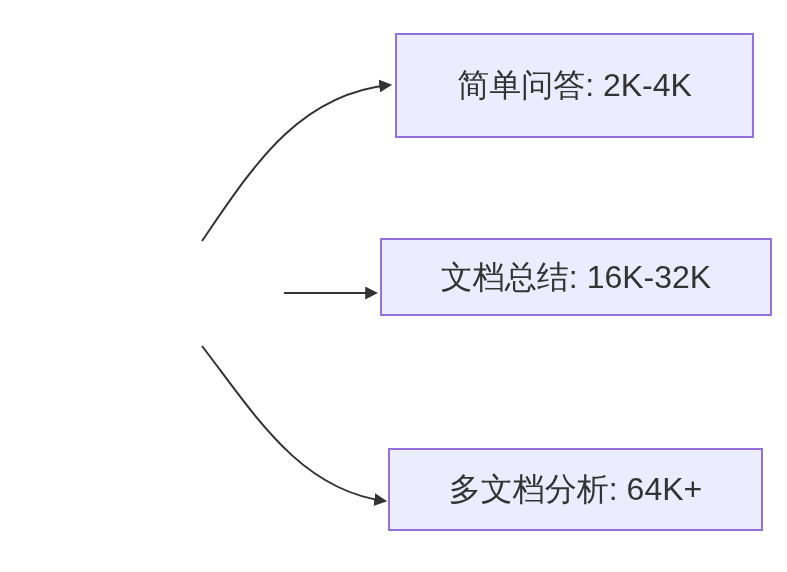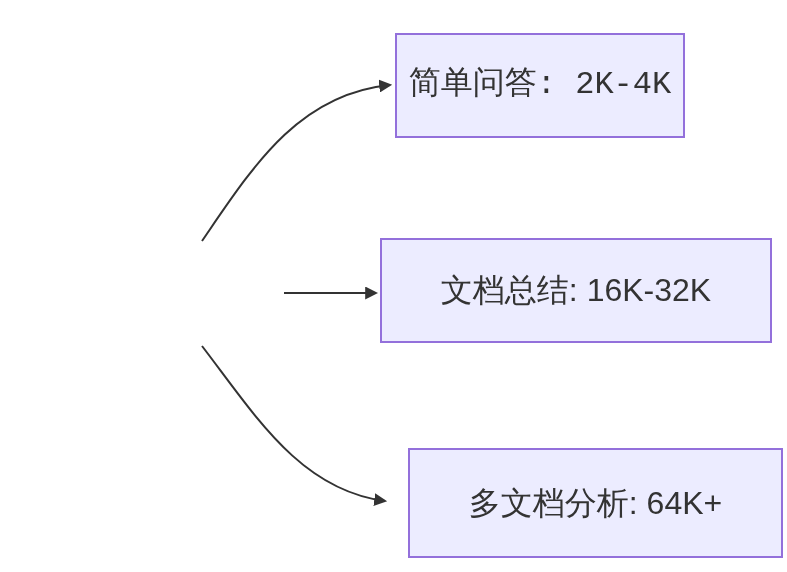--- a/index.html
+++ b/index.html
@@ -42,23 +42,23 @@
     justify-content: center;
     background: var(--node-fill);
     border: 2px solid var(--node-border);
     color: var(--node-text);
     font-size: 32px;
     line-height: 1.2;
     text-align: center;
     white-space: nowrap;
   }
   .node-root  { left: 33px;  top: 240px; width: 250px; height: 107px; }
-  .node-c1    { left: 395px; top: 33px;  width: 290px; height: 105px; font-family: Liberation Mono, monospace; }
-  .node-c2    { left: 380px; top: 238px; width: 392px; height: 105px; }
-  .node-c3    { left: 408px; top: 448px; width: 375px; height: 110px; }
+  .node-c1    { left: 395px; top: 33px;  width: 359px; height: 105px; }
+  .node-c2    { left: 380px; top: 238px; width: 392px; height: 78px; }
+  .node-c3    { left: 388px; top: 448px; width: 375px; height: 83px; }
 </style>
 </head>
 <body>
 
 <div class="canvas">
 
   <svg class="edges" viewBox="0 0 787 572" xmlns="http://www.w3.org/2000/svg">
     <defs>
       <marker id="arrow" viewBox="0 0 12 12" refX="10" refY="6" markerWidth="13" markerHeight="13" markerUnits="userSpaceOnUse" orient="auto">
         <path class="arrowhead-shape" d="M0,0 L12,6 L0,12 z"></path>

